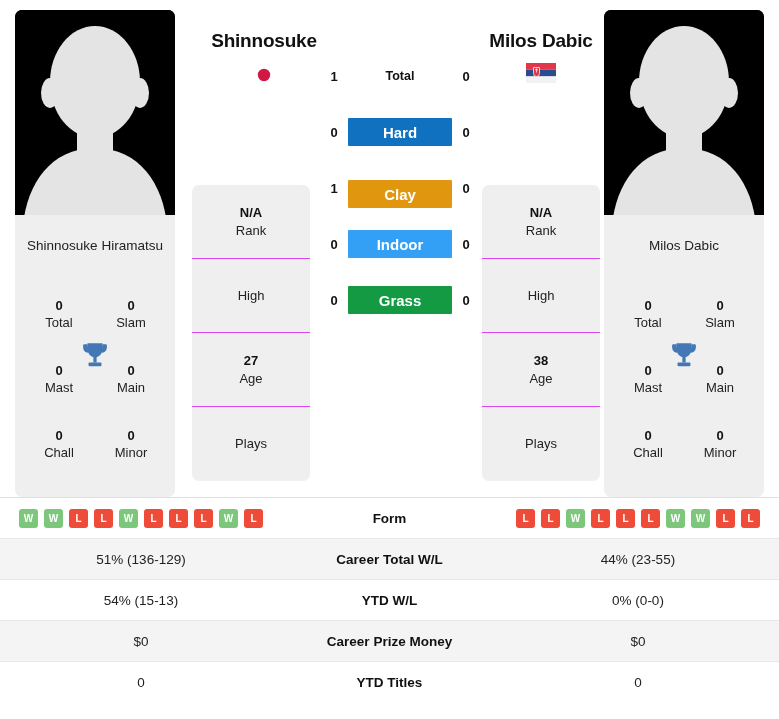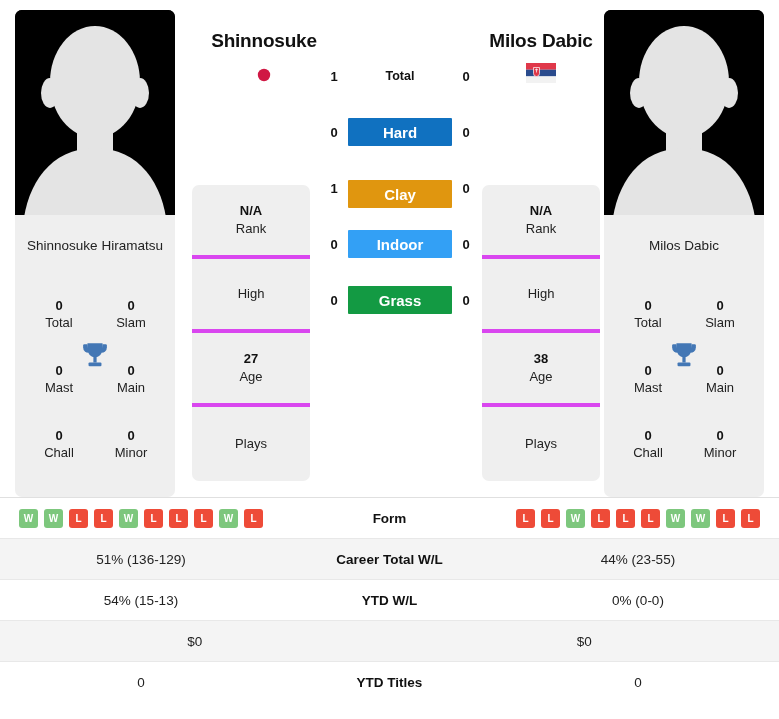--- a/index.html
+++ b/index.html
@@ -110,21 +110,21 @@
     overflow: hidden;
   }
   .rank-col.left  { left: 192px; }
   .rank-col.right { left: 482px; }
   .rank-cell {
     height: 74px;
     display: flex;
     flex-direction: column;
     align-items: center;
     justify-content: center;
-    border-bottom: 4px solid #d946ef;
+    border-bottom: 1px solid #d946ef;
   }
   .rank-cell:last-child { border-bottom: none; }
   .rank-cell .num {
     font-size: 13px; font-weight: bold; color: #111; line-height: 18px;
   }
   .rank-cell .lbl {
     font-size: 13px; color: #222; line-height: 18px;
   }
 
   
@@ -457,20 +457,21 @@
   </div>
 
   <div class="cmp-row plain">
     <div class="cmp-side">54% (15-13)</div>
     <div class="cmp-mid">YTD W/L</div>
     <div class="cmp-side">0% (0-0)</div>
   </div>
 
   <div class="cmp-row shaded">
     <div class="cmp-side">$0</div>
+    <div class="cmp-mid">Career Prize Money</div>
     <div class="cmp-side">$0</div>
   </div>
 
   <div class="cmp-row plain">
     <div class="cmp-side">0</div>
     <div class="cmp-mid">YTD Titles</div>
     <div class="cmp-side">0</div>
   </div>
 </div>
 

